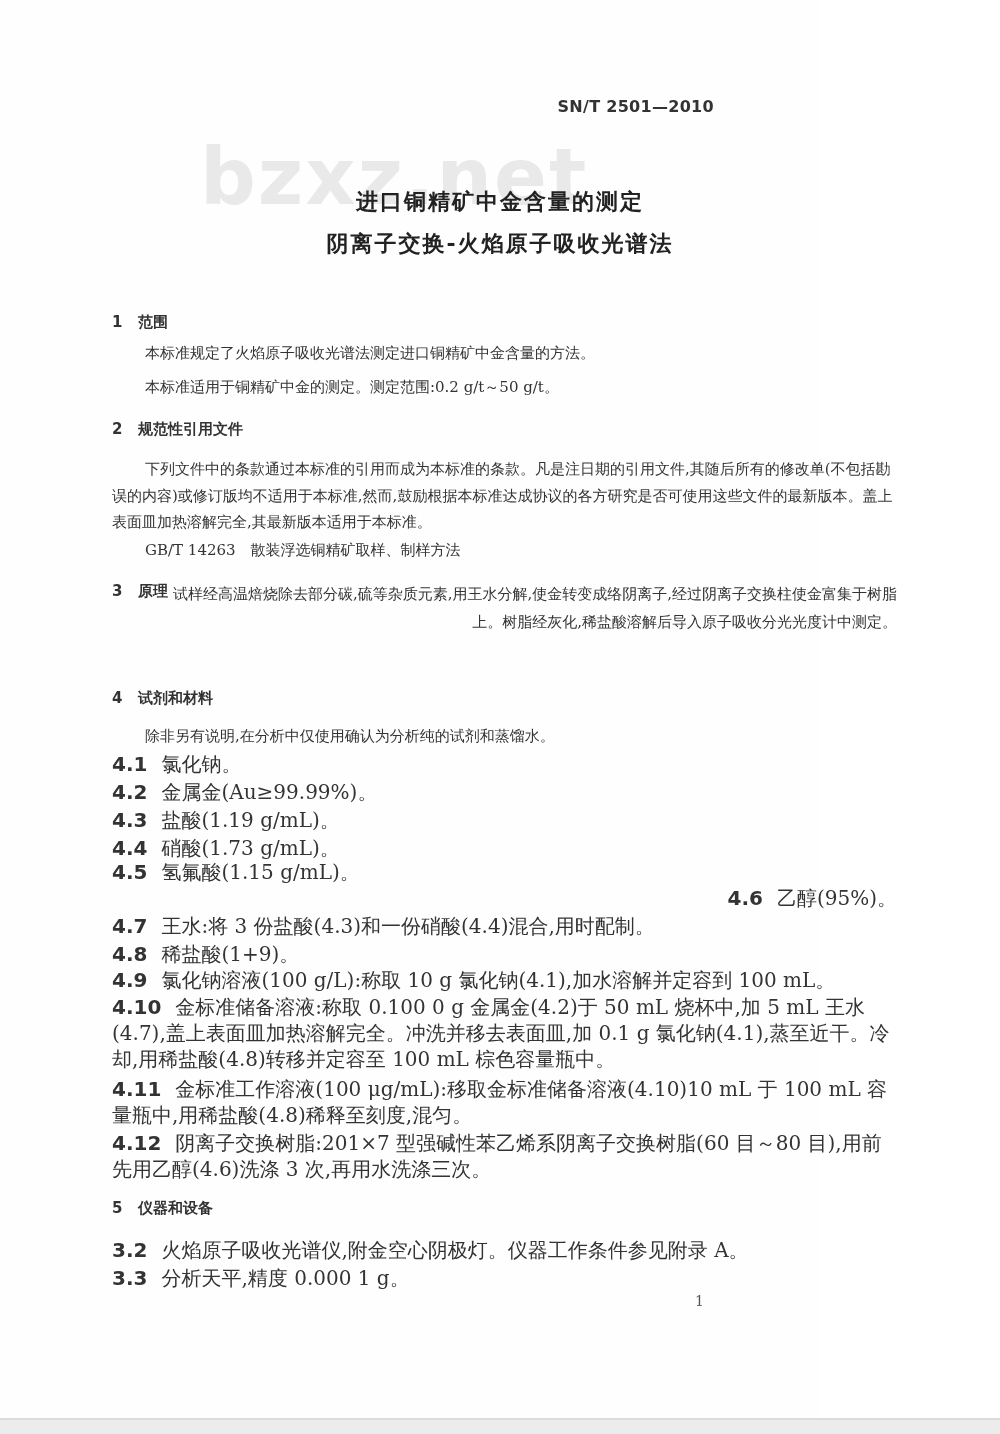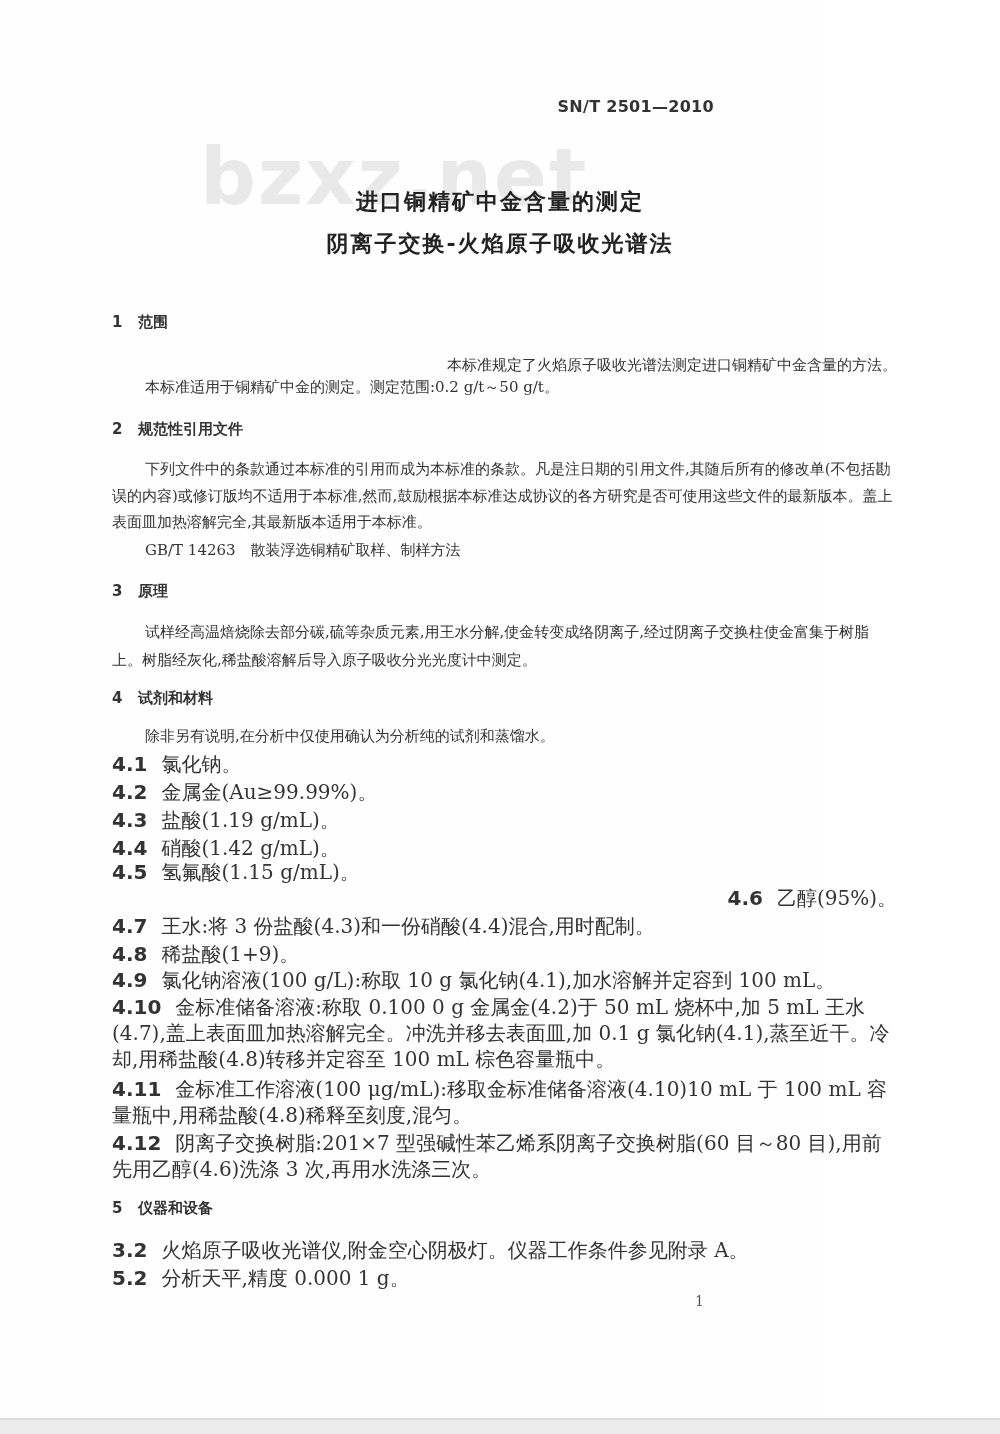--- a/index.html
+++ b/index.html
@@ -26,53 +26,53 @@
 <div class="page">
   <div class="std-code">SN/T 2501—2010</div>
   <div class="watermark">bzxz.net</div>
 
   <div class="title t1">进口铜精矿中金含量的测定</div>
   <div class="title t2">阴离子交换-火焰原子吸收光谱法</div>
 
   <div class="h" style="top:313px;">
     <span class="num">1</span><span>范围</span>
   </div>
-  <div class="p indent" style="top:353px;text-align:right;">本标准规定了火焰原子吸收光谱法测定进口铜精矿中金含量的方法。</div>
+  <div class="p indent" style="top:341px;">本标准规定了火焰原子吸收光谱法测定进口铜精矿中金含量的方法。</div>
   <div class="p indent" style="top:375px;">本标准适用于铜精矿中金的测定。测定范围:0.2 g/t～50 g/t。</div>
 
   <div class="h" style="top:420px;">
     <span class="num">2</span><span>规范性引用文件</span>
   </div>
   <div class="p indent" style="top:456px; line-height:26.5px;">下列文件中的条款通过本标准的引用而成为本标准的条款。凡是注日期的引用文件,其随后所有的修改单(不包括勘误的内容)或修订版均不适用于本标准,然而,鼓励根据本标准达成协议的各方研究是否可使用这些文件的最新版本。盖上表面皿加热溶解完全,其最新版本适用于本标准。</div>
   <div class="p indent" style="top:538px;">GB/T 14263　散装浮选铜精矿取样、制样方法</div>
 
   <div class="h" style="top:582px;">
     <span class="num">3</span><span>原理</span>
   </div>
-  <div class="p indent" style="top:618px; line-height:28px;">试样经高温焙烧除去部分碳,硫等杂质元素,用王水分解,使金转变成络阴离子,经过阴离子交换柱使金富集于树脂上。树脂经灰化,稀盐酸溶解后导入原子吸收分光光度计中测定。</div>
+  <div class="p indent" style="top:580px; line-height:28px;text-align:right;">试样经高温焙烧除去部分碳,硫等杂质元素,用王水分解,使金转变成络阴离子,经过阴离子交换柱使金富集于树脂上。树脂经灰化,稀盐酸溶解后导入原子吸收分光光度计中测定。</div>
 
   <div class="h" style="top:689px;">
     <span class="num">4</span><span>试剂和材料</span>
   </div>
   <div class="p indent" style="top:724px;">除非另有说明,在分析中仅使用确认为分析纯的试剂和蒸馏水。</div>
 
   <div class="item" style="top:752px;"><span class="inum">4.1</span><span>氯化钠。</span></div>
   <div class="item" style="top:780px;"><span class="inum">4.2</span><span>金属金(Au≥99.99%)。</span></div>
   <div class="item" style="top:808px;"><span class="inum">4.3</span><span>盐酸(1.19 g/mL)。</span></div>
-  <div class="item" style="top:836px;"><span class="inum">4.4</span><span>硝酸(1.42 g/mL)。</span></div>
+  <div class="item" style="top:836px;"><span class="inum">4.4</span><span>硝酸(1.73 g/mL)。</span></div>
   <div class="item" style="top:860px;"><span class="inum">4.5</span><span>氢氟酸(1.15 g/mL)。</span></div>
   <div class="item" style="top:886px;text-align:right;"><span class="inum">4.6</span><span>乙醇(95%)。</span></div>
   <div class="item" style="top:914px;"><span class="inum">4.7</span><span>王水:将 3 份盐酸(4.3)和一份硝酸(4.4)混合,用时配制。</span></div>
   <div class="item" style="top:942px;"><span class="inum">4.8</span><span>稀盐酸(1+9)。</span></div>
   <div class="item" style="top:968px;"><span class="inum">4.9</span><span>氯化钠溶液(100 g/L):称取 10 g 氯化钠(4.1),加水溶解并定容到 100 mL。</span></div>
   <div class="item" style="top:994px; line-height:26px;"><span class="inum">4.10</span><span>金标准储备溶液:称取 0.100 0 g 金属金(4.2)于 50 mL 烧杯中,加 5 mL 王水(4.7),盖上表面皿加热溶解完全。冲洗并移去表面皿,加 0.1 g 氯化钠(4.1),蒸至近干。冷却,用稀盐酸(4.8)转移并定容至 100 mL 棕色容量瓶中。</span></div>
   <div class="item" style="top:1076px; line-height:26px;"><span class="inum">4.11</span><span>金标准工作溶液(100 μg/mL):移取金标准储备溶液(4.10)10 mL 于 100 mL 容量瓶中,用稀盐酸(4.8)稀释至刻度,混匀。</span></div>
   <div class="item" style="top:1130px; line-height:26px;"><span class="inum">4.12</span><span>阴离子交换树脂:201×7 型强碱性苯乙烯系阴离子交换树脂(60 目～80 目),用前先用乙醇(4.6)洗涤 3 次,再用水洗涤三次。</span></div>
 
   <div class="h" style="top:1199px;">
     <span class="num">5</span><span>仪器和设备</span>
   </div>
   <div class="item" style="top:1238px;"><span class="inum">3.2</span><span>火焰原子吸收光谱仪,附金空心阴极灯。仪器工作条件参见附录 A。</span></div>
-  <div class="item" style="top:1266px;"><span class="inum">5.2</span><span>分析天平,精度 0.000 1 g。</span></div>
+  <div class="item" style="top:1266px;"><span class="inum">3.3</span><span>分析天平,精度 0.000 1 g。</span></div>
 
   <div class="pageno">1</div>
 </div>
 <div class="bottom-band"></div>
 
 </body></html>

